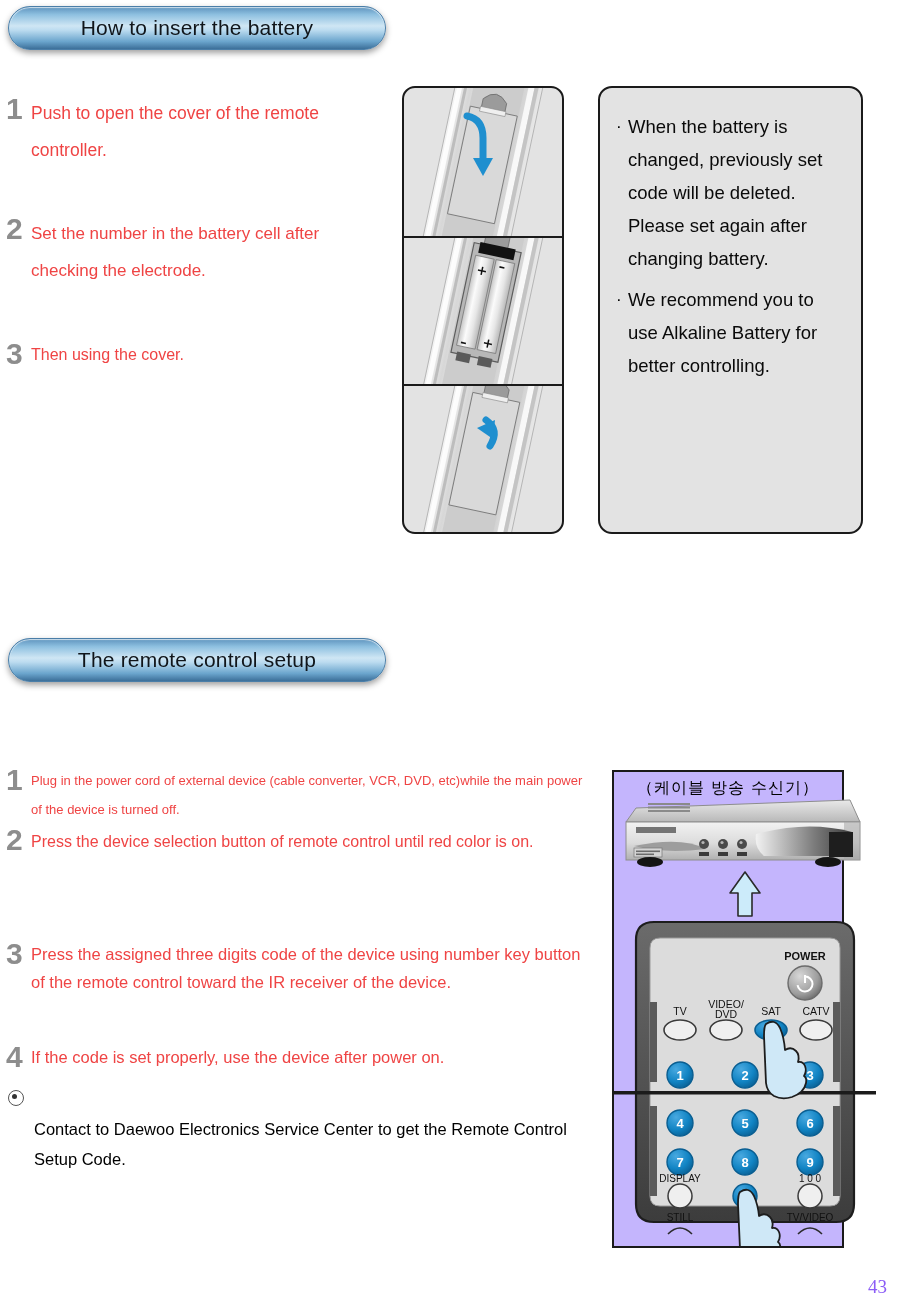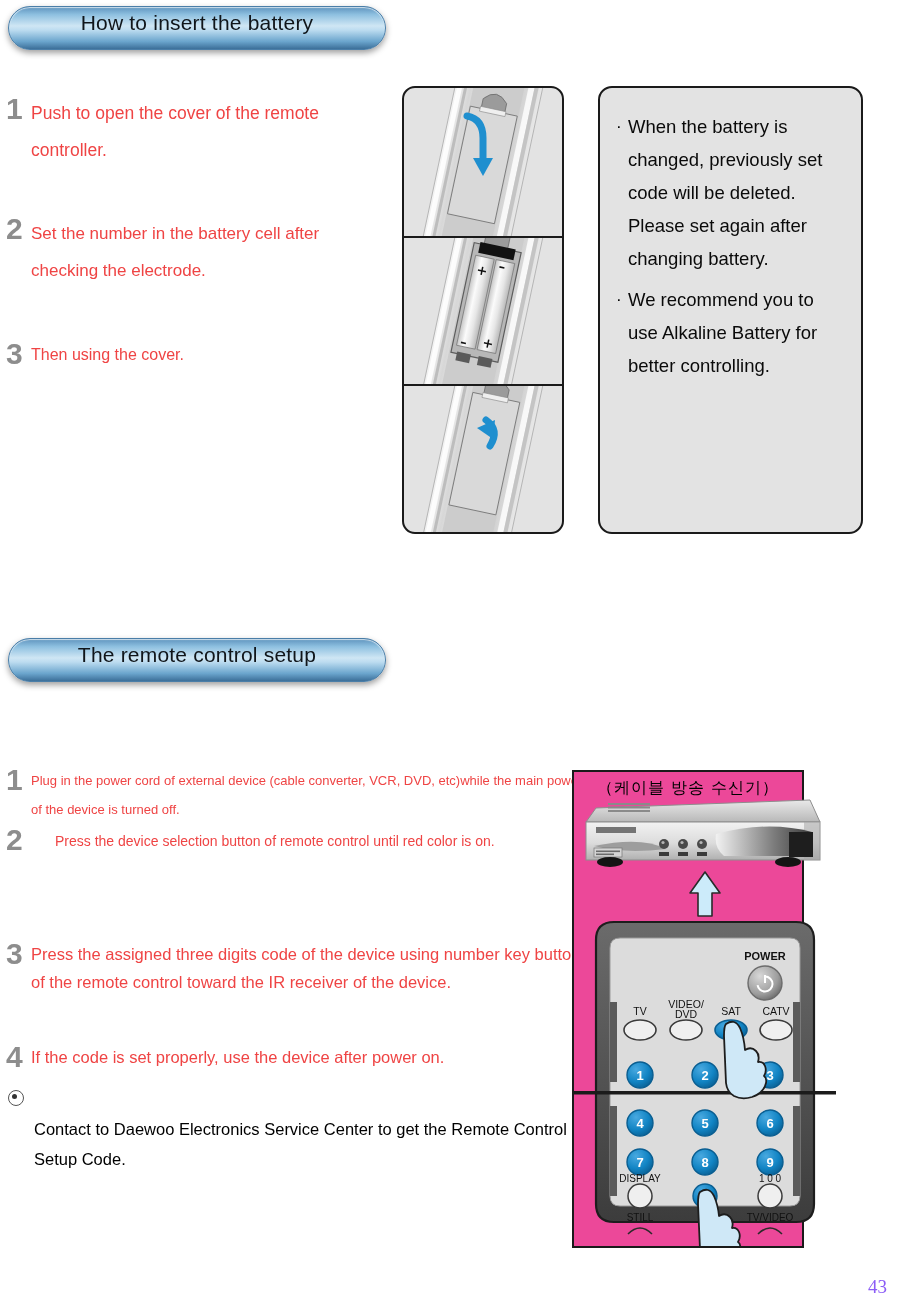--- a/index.html
+++ b/index.html
@@ -34,21 +34,21 @@
     align-items: center;
     justify-content: center;
     border: 1px solid #4a7ea8;
     box-sizing: border-box;
   }
   .section-header .hdr-text {
     font-size: 21px;
     color: #10151a;
     letter-spacing: 0.2px;
     line-height: 1;
-    padding-bottom: 12px;
+    padding-bottom: 2px;
   }
   #header-battery { left: 8px; top: 6px; }
   #header-setup   { left: 8px; top: 638px; }
 
   
   .step {
     position: absolute;
     display: flex;
     align-items: flex-start;
   }
@@ -72,21 +72,21 @@
   #step-b1 .step-text { font-size: 17.5px; line-height: 37px; }
   #step-b2 { left: 6px;  top: 215px; width: 385px; }
   #step-b2 .step-text { font-size: 17px; line-height: 37px; }
   #step-b3 { left: 6px;  top: 340px; width: 380px; }
   #step-b3 .step-text { font-size: 16px; line-height: 30px; }
 
   
   #step-s1 { left: 6px;  top: 766px; width: 590px; }
   #step-s1 .step-text { font-size: 13px; line-height: 29px; }
   #step-s2 { left: 6px;  top: 826px; width: 580px; }
-  #step-s2 .step-text { font-size: 14px; line-height: 31px; margin-left: 24px; }
+  #step-s2 .step-text { font-size: 16px; line-height: 31px; }
   #step-s3 { left: 6px;  top: 940px; width: 590px; }
   #step-s3 .step-text { font-size: 16.5px; line-height: 28px; }
   #step-s4 { left: 6px;  top: 1043px; width: 580px; }
   #step-s4 .step-text { font-size: 16.5px; line-height: 28px; }
 
   
   #contact-note {
     position: absolute;
     left: 8px;
     top: 1082px;
@@ -167,26 +167,26 @@
   }
   .note-item .note-body {
     font-size: 18.5px;
     line-height: 33px;
     color: #0a0a0a;
   }
 
   
   #remote-diagram {
     position: absolute;
-    left: 572px;
+    left: 612px;
     top: 770px;
     width: 232px;
     height: 478px;
     border: 2.2px solid #1a1a1a;
-    background: #ec4899;
+    background: #c4b5fd;
     box-sizing: border-box;
     overflow: visible;
   }
   #korean-caption {
     position: absolute;
     left: 0; right: 0;
     top: 6px;
     text-align: center;
     font-size: 16px;
     color: #000;

